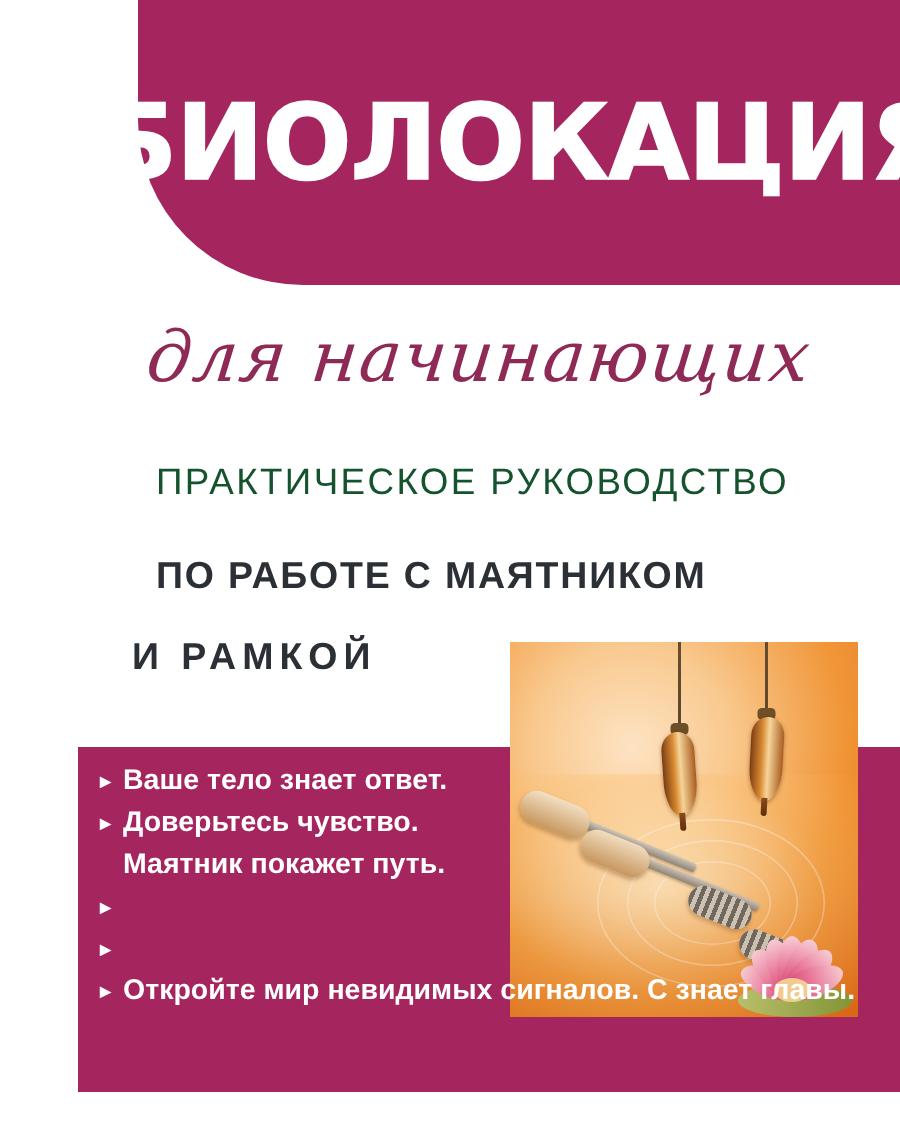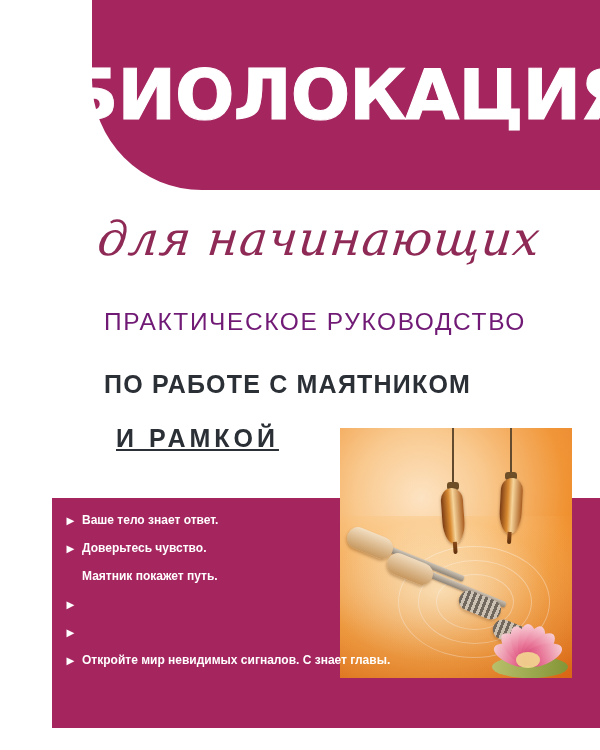--- a/index.html
+++ b/index.html
@@ -74,47 +74,46 @@
 
   
   .line-grey {
     position: absolute;
     left: 104px;
     top: 308px;
     font-family: "Liberation Sans", sans-serif;
     font-size: 24.5px;
     font-weight: 500;
     letter-spacing: 1.6px;
-    color: #701a75;
+    color: #14532d;
     white-space: nowrap;
   }
 
   
   .line-dark-1 {
     position: absolute;
     left: 104px;
     top: 370px;
     font-family: "Liberation Sans", sans-serif;
     font-size: 25px;
     font-weight: bold;
     letter-spacing: 1.2px;
     color: #2b2f36;
     white-space: nowrap;
   }
   .line-dark-2 {
     position: absolute;
-    left: 116px;
+    left: 88px;
     top: 424px;
     font-family: "Liberation Sans", sans-serif;
     font-size: 25px;
     font-weight: bold;
     letter-spacing: 4px;
     color: #2b2f36;
     white-space: nowrap;
-    text-decoration: underline;
   }
 
   
   .bullet-block {
     position: absolute;
     left: 52px;
     top: 498px;
     width: 548px;
     height: 230px;
     background: #a5255f;
@@ -140,21 +139,21 @@
     font-size: 13px;
     line-height: 25px;
     text-align: left;
     padding-left: 4px;
     box-sizing: border-box;
   }
   .bullet-marker.empty { visibility: hidden; }
   .bullet-text {
     color: #ffffff;
     font-family: "Liberation Sans", sans-serif;
-    font-size: 12px;
+    font-size: 19px;
     font-weight: bold;
     line-height: 25px;
     white-space: nowrap;
   }
 
   
   .photo {
     position: absolute;
     left: 340px;
     top: 428px;

